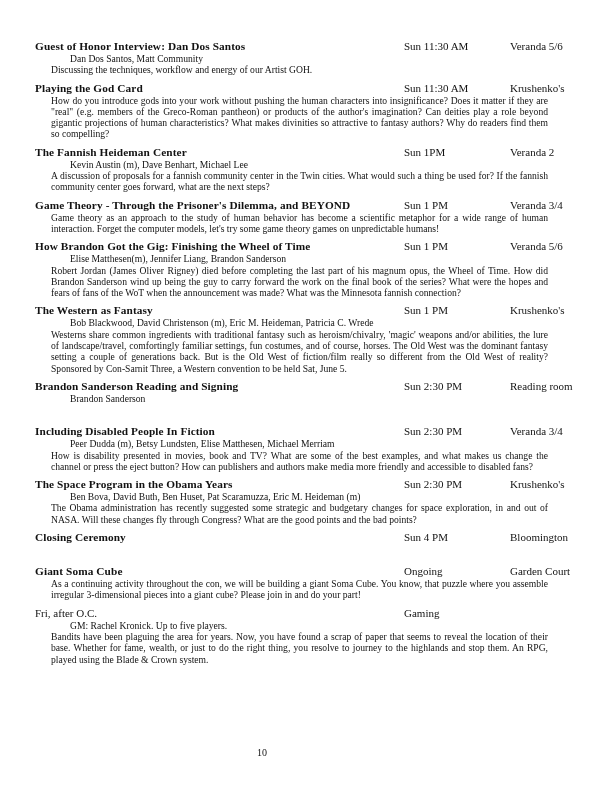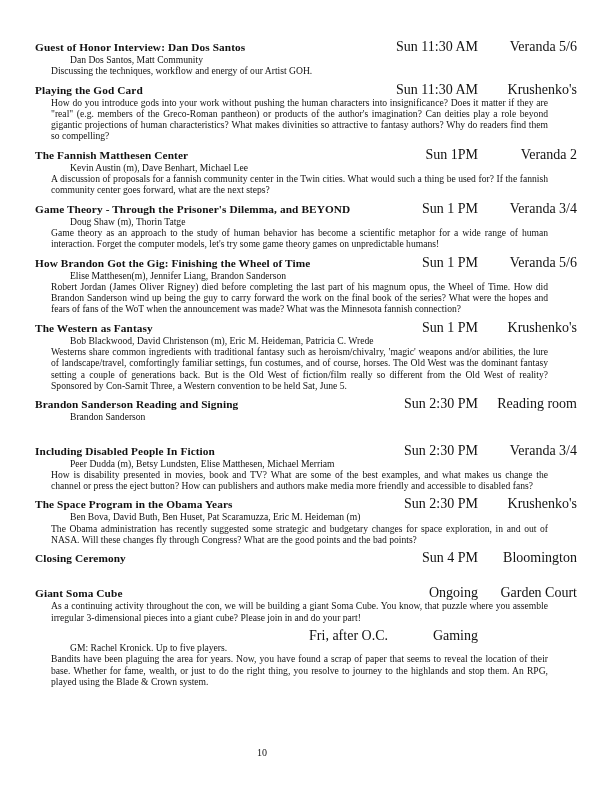--- a/index.html
+++ b/index.html
@@ -29,32 +29,32 @@
   .entry {
     margin-bottom: 6px;
   }
   .entry.extra-gap {
     margin-bottom: 21px;
   }
   .entry-header {
     display: grid;
     grid-template-columns: 353px 90px 99px;
     align-items: baseline;
+    gap: 16px;
   }
   .entry-title {
     font-weight: bold;
     font-size: 11.3px;
     line-height: 13px;
     white-space: nowrap;
     letter-spacing: 0.1px;
   }
   .entry-time, .entry-room {
-    font-size: 14px;
+    font-size: 11px;
     line-height: 13px;
-    text-align: right;
   }
   .entry-people {
     margin-left: 35px;
     font-size: 9.6px;
     line-height: 11.3px;
   }
   .entry-desc {
     margin-left: 16px;
     width: 497px;
     font-size: 9.6px;
@@ -89,35 +89,34 @@
     <div class="entry-header">
       <span class="entry-title">Playing the God Card</span>
       <span class="entry-time">Sun 11:30 AM</span>
       <span class="entry-room">Krushenko's</span>
     </div>
     <div class="entry-desc">How do you introduce gods into your work without pushing the human characters into insignificance? Does it matter if they are "real" (e.g. members of the Greco-Roman pantheon) or products of the author's imagination? Can deities play a role beyond gigantic projections of human characteristics? What makes divinities so attractive to fantasy authors? Why do readers find them so compelling?</div>
   </div>
 
   <div class="entry">
     <div class="entry-header">
-      <span class="entry-title">The Fannish Matthesen Center</span>
+      <span class="entry-title">The Fannish Heideman Center</span>
       <span class="entry-time">Sun 1PM</span>
       <span class="entry-room">Veranda 2</span>
     </div>
     <div class="entry-people">Kevin Austin (m), Dave Benhart, Michael Lee</div>
     <div class="entry-desc">A discussion of proposals for a fannish community center in the Twin cities. What would such a thing be used for? If the fannish community center goes forward, what are the next steps?</div>
   </div>
 
   <div class="entry">
     <div class="entry-header">
       <span class="entry-title">Game Theory - Through the Prisoner's Dilemma, and BEYOND</span>
       <span class="entry-time">Sun 1 PM</span>
       <span class="entry-room">Veranda 3/4</span>
     </div>
-    <div class="entry-people">Doug Shaw (m), Thorin Tatge</div>
     <div class="entry-desc">Game theory as an approach to the study of human behavior has become a scientific metaphor for a wide range of human interaction. Forget the computer models, let's try some game theory games on unpredictable humans!</div>
   </div>
 
   <div class="entry">
     <div class="entry-header">
       <span class="entry-title">How Brandon Got the Gig: Finishing the Wheel of Time</span>
       <span class="entry-time">Sun 1 PM</span>
       <span class="entry-room">Veranda 5/6</span>
     </div>
     <div class="entry-people">Elise Matthesen(m), Jennifer Liang, Brandon Sanderson</div>

